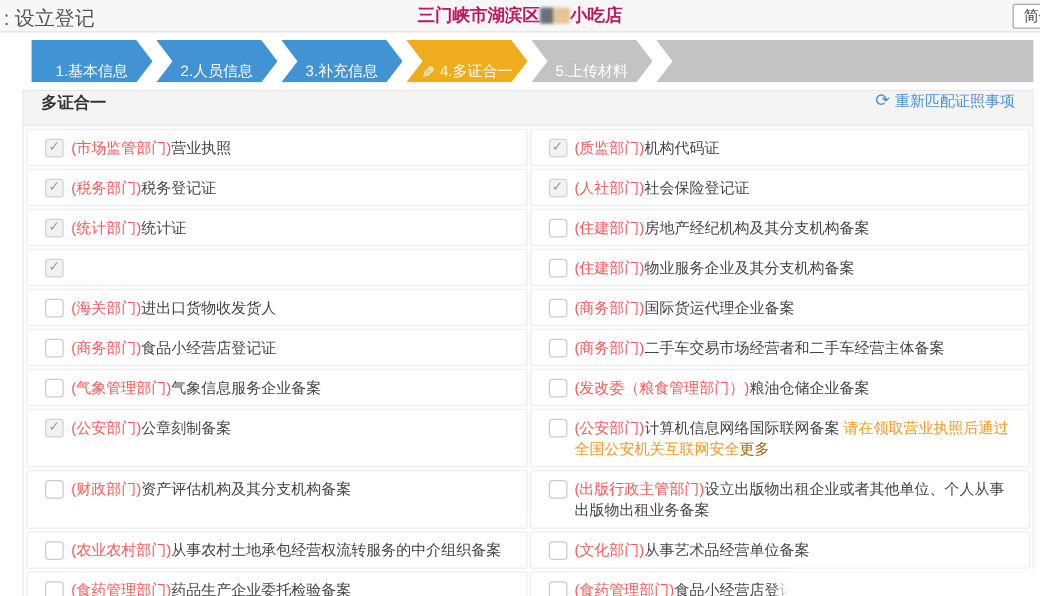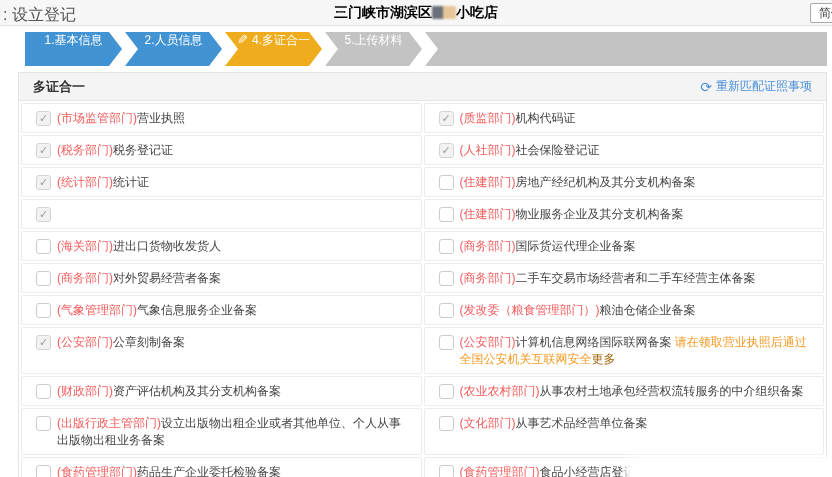--- a/index.html
+++ b/index.html
@@ -4,47 +4,47 @@
 <style>
   * { margin:0; padding:0; box-sizing:border-box; }
   html,body { width:832px; height:477px; overflow:hidden;
     font-family:"Liberation Sans","DejaVu Sans",sans-serif; background:#fff; }
 
   
   .topbar { position:relative; height:26px; background:#f7f7f7;
     border-bottom:1px solid #e2e2e2; }
   .topbar-left { position:absolute; left:3px; top:5px; font-size:16px; color:#555; }
   .page-title { position:absolute; left:0; right:0; top:4px; text-align:center;
-    font-size:14px; font-weight:bold; color:#000000; }
+    font-size:14px; font-weight:bold; color:#be185d; }
   .title-redact { display:inline-block; width:24px; height:13px; vertical-align:-2px;
     background:linear-gradient(90deg,#6b6f78 0 45%,#e7c59a 45% 100%);
     filter:blur(1.2px); border-radius:1px; }
   .lang-btn { position:absolute; right:-20px; top:3px; height:20px; line-height:18px;
     padding:0 8px; font-size:12px; color:#444; background:#fff;
     border:1px solid #a9a9a9; border-radius:2px; }
 
   
   .steps { display:flex; height:34px; margin:6px 5px 0 25px; }
   .step { position:relative; width:97px; color:#fff; font-size:12px;
-    display:flex; align-items:flex-start; justify-content:center; gap:4px;
+    display:flex; align-items:flex-end; justify-content:center; gap:4px;
     clip-path:polygon(0 0, calc(100% - 13px) 0, 100% 50%, calc(100% - 13px) 100%, 0 100%, 13px 50%);
     margin-right:3px; }
   .step.first { clip-path:polygon(0 0, calc(100% - 13px) 0, 100% 50%, calc(100% - 13px) 100%, 0 100%); }
   .step.done   { background:#4193d4; }
   .step.active { background:#efad1d; }
   .step.todo   { background:#c3c3c3; }
   .step-filler { flex:1; background:#c3c3c3;
     clip-path:polygon(0 0, 100% 0, 100% 100%, 0 100%, 13px 50%); }
   .pencil { font-size:13px; transform:scaleX(-1); display:inline-block; }
 
   
   .panel { margin:6px 5px 0 18px; width:809px; border:1px solid #e5e5e5;
     background:#fff; }
   .panel-head { height:28px; background:#f4f4f4; border-bottom:1px solid #e5e5e5;
-    display:flex; align-items:center; justify-content:space-between; padding:0 14px; }
+    display:flex; align-items:flex-start; justify-content:space-between; padding:0 14px;font-family:Liberation Mono, monospace; }
   .panel-title { font-size:13px; font-weight:bold; color:#333; }
   .rematch { font-size:12px; color:#4a90d9; display:flex; align-items:center; gap:4px;
     cursor:pointer; text-decoration:none; }
   .refresh-ico { font-size:14px; line-height:1; color:#4a90d9; }
 
   
   .grid { display:grid; grid-template-columns:1fr 1fr; gap:2px; padding:2px; background:#fff; }
   .cell { position:relative; border:1px solid #ececec; border-radius:2px; background:#fff;
     display:flex; align-items:flex-start; padding:6px 8px 5px 14px; min-height:28px;
     font-size:12px; line-height:17px; }
@@ -70,20 +70,23 @@
   </div>
   <button class="lang-btn">简体</button>
 </div>
 
 <div class="steps">
     <div class="step done first">
       <span>1.基本信息</span>
     </div>
     <div class="step done">
       <span>2.人员信息</span>
+    </div>
+    <div class="step done">
+      <span>3.补充信息</span>
     </div>
     <div class="step active">
       <span class="pencil">✎</span>
       <span>4.多证合一</span>
     </div>
     <div class="step todo">
       <span>5.上传材料</span>
     </div>
     <div class="step-filler"></div>
   </div>
@@ -131,21 +134,21 @@
       <div class="cell">
         <span class="cb"></span>
         <span class="lbl"><span class="dept">(海关部门)</span><span>进出口货物收发货人</span></span>
       </div>
       <div class="cell">
         <span class="cb"></span>
         <span class="lbl"><span class="dept">(商务部门)</span><span>国际货运代理企业备案</span></span>
       </div>
       <div class="cell">
         <span class="cb"></span>
-        <span class="lbl"><span class="dept">(商务部门)</span><span>对外贸易经营者备案</span></span>
+        <span class="lbl"><span class="dept">(商务部门)</span><span>食品小经营店登记证</span></span>
       </div>
       <div class="cell">
         <span class="cb"></span>
         <span class="lbl"><span class="dept">(商务部门)</span><span>二手车交易市场经营者和二手车经营主体备案</span></span>
       </div>
       <div class="cell">
         <span class="cb"></span>
         <span class="lbl"><span class="dept">(气象管理部门)</span><span>气象信息服务企业备案</span></span>
       </div>
       <div class="cell">
@@ -159,25 +162,25 @@
       <div class="cell">
         <span class="cb"></span>
         <span class="lbl"><span class="dept">(公安部门)</span><span>计算机信息网络国际联网备案</span><span class="note"> 请在领取营业执照后通过全国公安机关互联网安全</span><span class="more">更多</span></span>
       </div>
       <div class="cell">
         <span class="cb"></span>
         <span class="lbl"><span class="dept">(财政部门)</span><span>资产评估机构及其分支机构备案</span></span>
       </div>
       <div class="cell">
         <span class="cb"></span>
-        <span class="lbl"><span class="dept">(农业农村部门)</span><span>从事农村土地承包经营权流转服务的中介组织备案</span></span>
+        <span class="lbl"><span class="dept">(出版行政主管部门)</span><span>设立出版物出租企业或者其他单位、个人从事出版物出租业务备案</span></span>
       </div>
       <div class="cell">
         <span class="cb"></span>
-        <span class="lbl"><span class="dept">(出版行政主管部门)</span><span>设立出版物出租企业或者其他单位、个人从事出版物出租业务备案</span></span>
+        <span class="lbl"><span class="dept">(农业农村部门)</span><span>从事农村土地承包经营权流转服务的中介组织备案</span></span>
       </div>
       <div class="cell">
         <span class="cb"></span>
         <span class="lbl"><span class="dept">(文化部门)</span><span>从事艺术品经营单位备案</span></span>
       </div>
       <div class="cell">
         <span class="cb"></span>
         <span class="lbl"><span class="dept">(食药管理部门)</span><span>药品生产企业委托检验备案</span></span>
       </div>
       <div class="cell">

